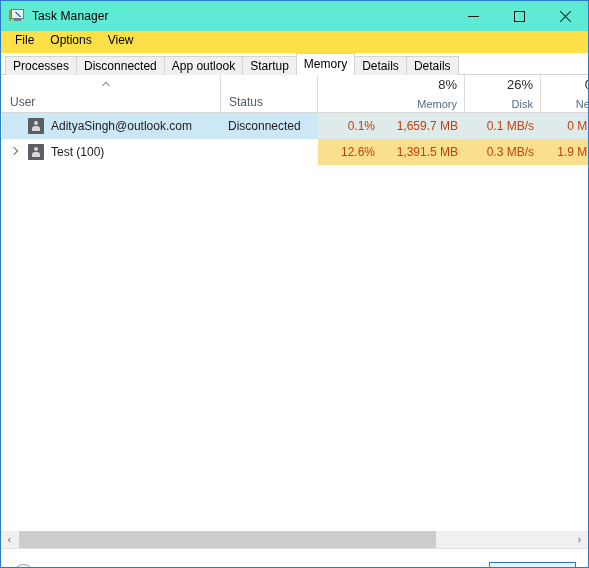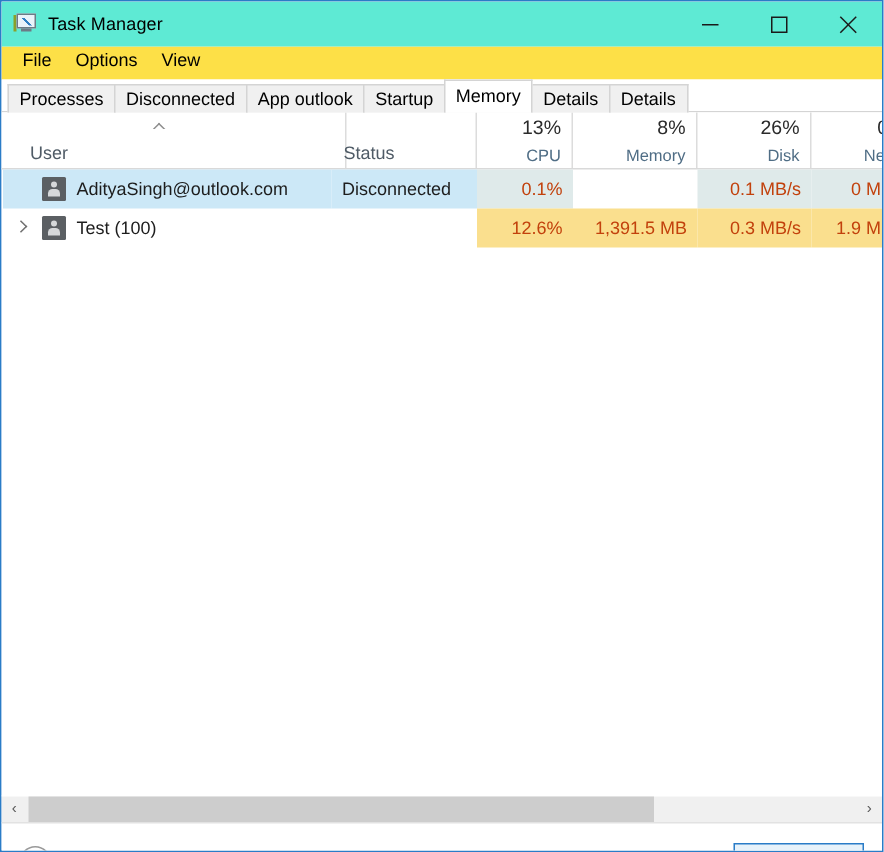--- a/index.html
+++ b/index.html
@@ -433,29 +433,25 @@
     <div class="tab active">Memory</div>
     <div class="tab">Details</div>
     <div class="tab">Details</div>
   </div>
 
   <div class="content">
 
     <div class="colheader">
       <div class="sort-caret"></div>
 
-      <div class="col text" style="left:11px; width:219px;">
+      <div class="col text" style="left:1px; width:219px;">
         <span class="cap-left">User</span>
       </div>
       <div class="col text" style="left:220px; width:97px;">
         <span class="cap-left">Status</span>
-      </div>
-      <div class="col" style="left:317px; width:64px;">
-        <span class="cap">13%</span>
-        <span class="sub">CPU</span>
       </div>
       <div class="col" style="left:381px; width:83px;">
         <span class="cap">8%</span>
         <span class="sub">Memory</span>
       </div>
       <div class="col" style="left:464px; width:76px;">
         <span class="cap">26%</span>
         <span class="sub">Disk</span>
       </div>
       <div class="col" style="left:540px; width:60px; border-right:none;">
@@ -466,20 +462,21 @@
 
     <div class="rows">
 
       <div class="row">
         <div class="cell user" style="left:1px; width:219px; background:#cce8f7;">
           <span class="avatar"></span>
           <span class="uname">AdityaSingh@outlook.com</span>
         </div>
         <div class="cell status" style="left:220px; width:97px; background:#cce8f7;">Disconnected</div>
         <div class="cell num" style="left:317px; width:64px; background:#dfeaea;">0.1%</div>
+        <div class="cell num" style="left:381px; width:83px; background:#dfeaea;">1,659.7 MB</div>
         <div class="cell num" style="left:464px; width:76px; background:#dfeaea;">0.1 MB/s</div>
         <div class="cell num" style="left:540px; width:60px; background:#dfeaea;">0 Mb</div>
       </div>
 
       <div class="row">
         <div class="cell user" style="left:1px; width:219px;">
           <span class="expander"></span>
           <span class="avatar"></span>
           <span class="uname">Test (100)</span>
         </div>

